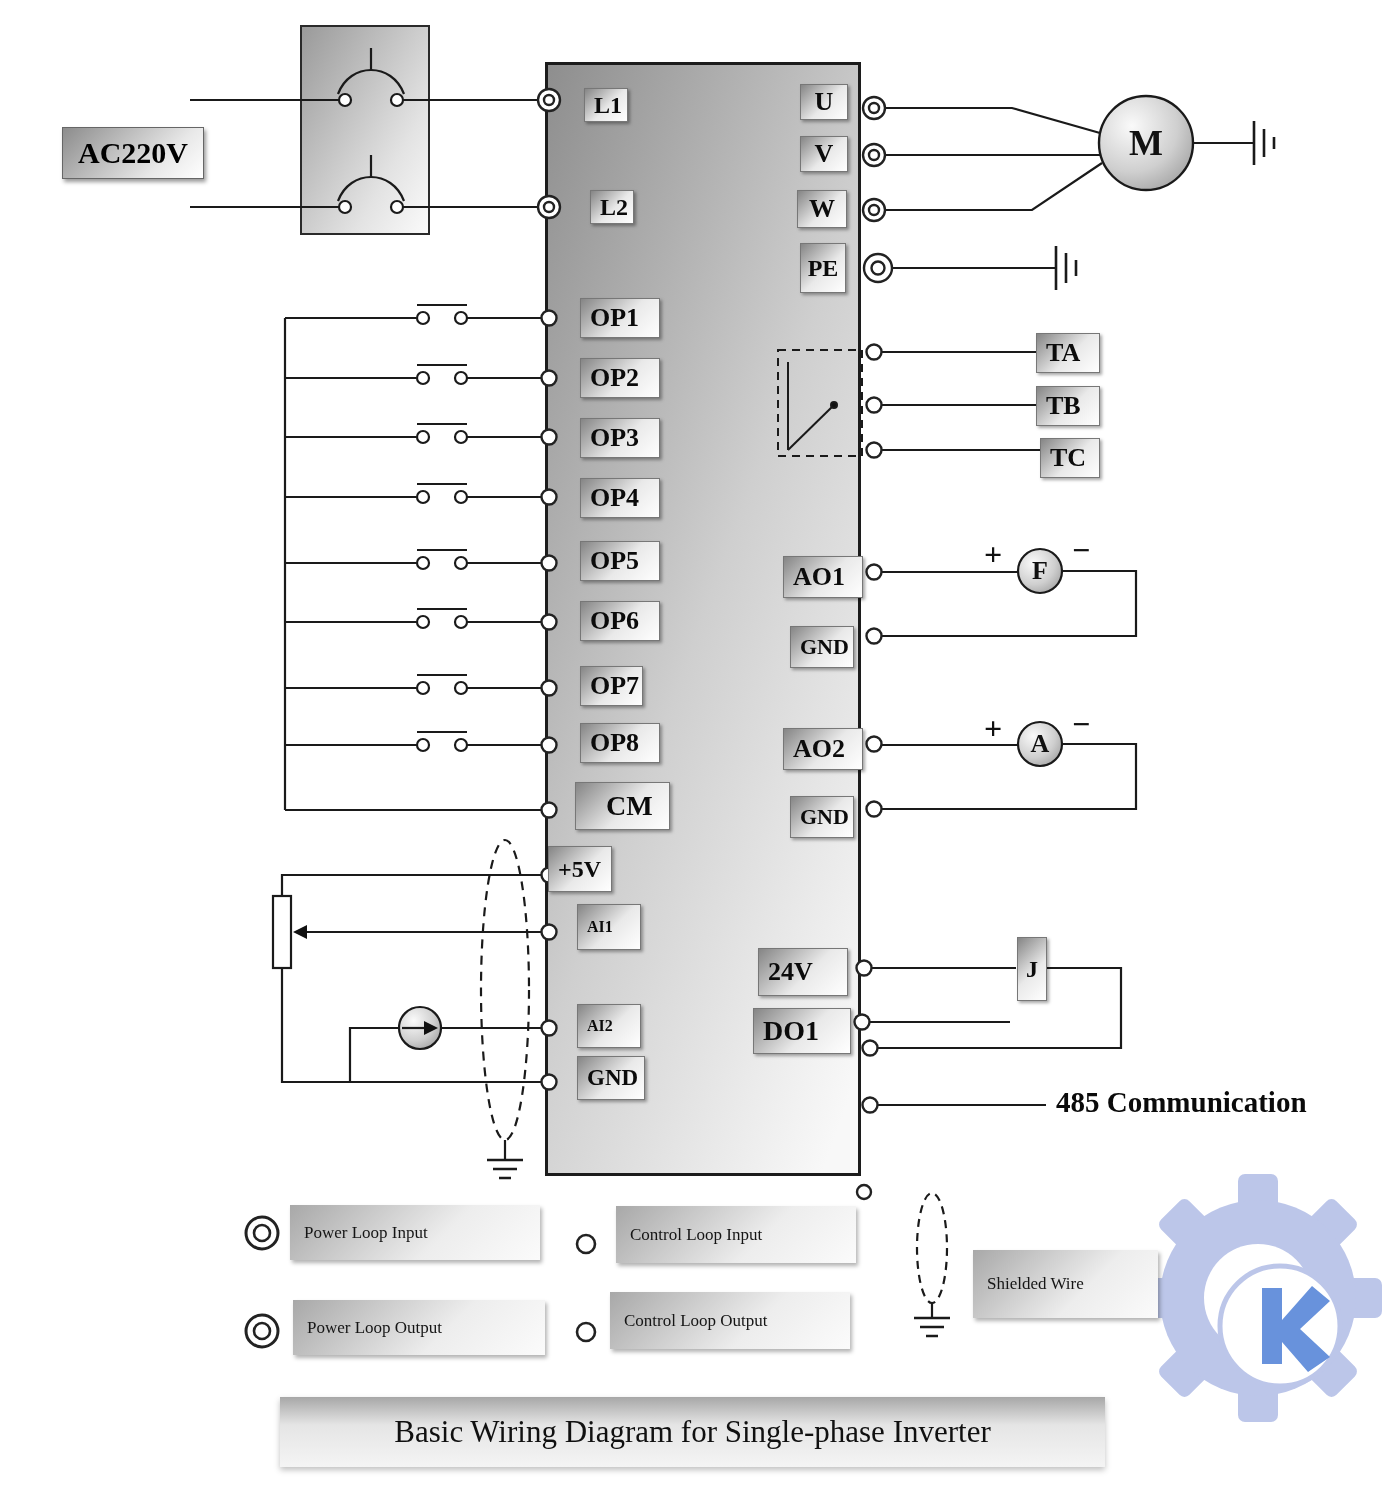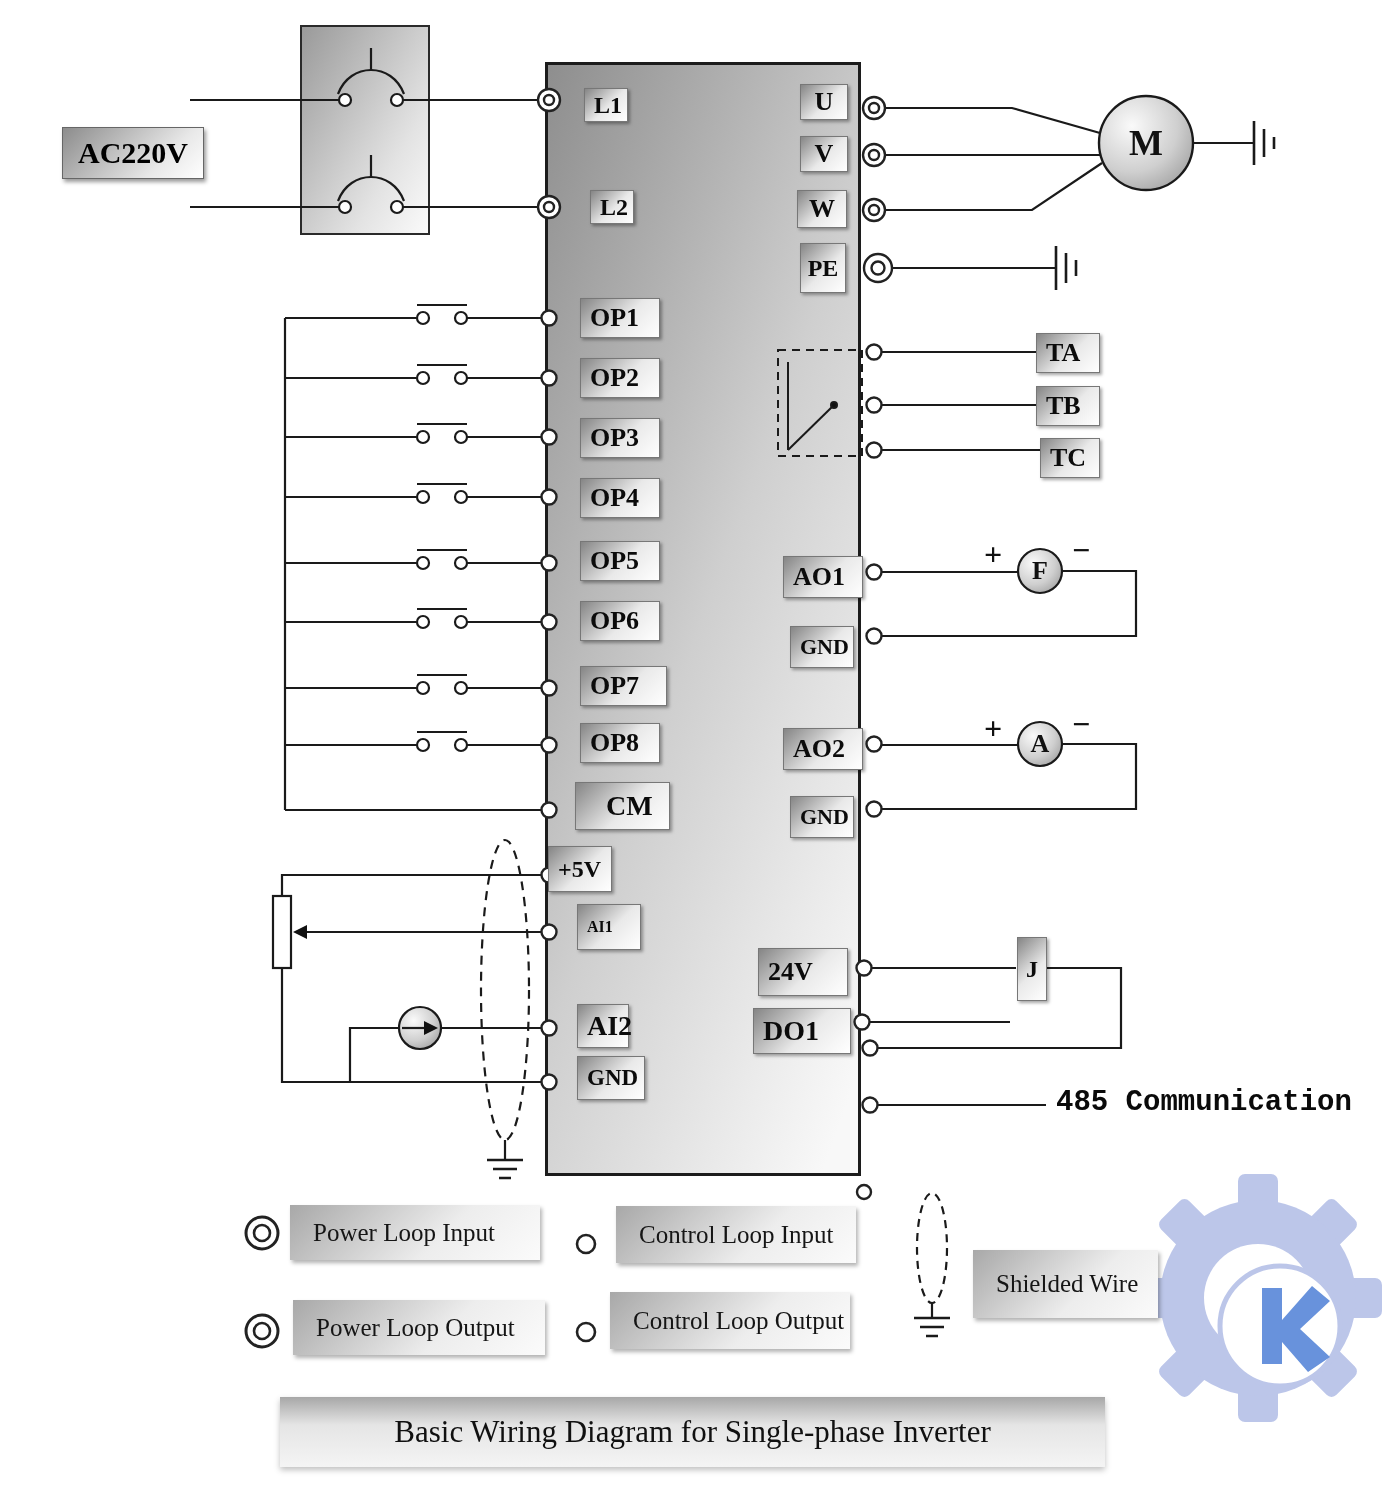--- a/index.html
+++ b/index.html
@@ -13,30 +13,30 @@
   .contactor-box{left:300px;top:25px;width:130px;height:210px;
     background:linear-gradient(120deg,#9a9a9a,#e3e3e3 70%,#fafafa);
     border:2px solid #2a2a2a}
   svg.wires{left:0;top:0;width:1400px;height:1500px}
   .chip{display:flex;align-items:center;padding-left:9px;font-weight:bold;font-size:26px;color:#0b0b0b;
     background:linear-gradient(135deg,#858585,#e9e9e9 55%,#fff);
     border:1px solid #777;box-shadow:2px 2px 3px rgba(0,0,0,.35)}
   .chip.center{justify-content:center;padding-left:0}
   .dev{display:flex;align-items:center;justify-content:center;font-weight:bold;color:#111}
   .sign{font-size:32px;font-weight:bold;color:#111}
-  .bar{display:flex;align-items:center;padding-left:23px;font-size:25px;color:#151515;
+  .bar{display:flex;align-items:center;padding-left:14px;font-size:17px;color:#151515;
     background:linear-gradient(135deg,#a8a8a8,#ededed 60%,#fbfbfb);
     box-shadow:2px 3px 4px rgba(0,0,0,.3)}
   .srcbox{display:flex;align-items:center;justify-content:center;font-weight:bold;font-size:30px;color:#000;
     background:linear-gradient(135deg,#8c8c8c,#e8e8e8 70%,#fff);
     border:1px solid #666;box-shadow:2px 3px 4px rgba(0,0,0,.4)}
   .title-bar{display:flex;align-items:center;justify-content:center;font-size:31px;color:#101010;
     background:linear-gradient(180deg,#a7a7a7,#e5e5e5 40%,#f4f4f4);
     box-shadow:0 3px 6px rgba(0,0,0,.25)}
-  .comm{font-family:Liberation Mono, monospace;font-weight:bold;font-size:29px;color:#0a0a0a;white-space:nowrap}
+  .comm{font-family:Liberation Serif, serif;font-weight:bold;font-size:29px;color:#0a0a0a;white-space:nowrap}
 </style>
 </head>
 <body>
 
 <div class="stage">
 
   <div class="abs main-box"></div>
   <div class="abs contactor-box"></div>
 
   <svg class="abs wires" viewBox="0 0 1400 1500">
@@ -240,26 +240,26 @@
   <div class="abs srcbox" style="left:62px;top:127px;width:142px;height:52px">AC220V</div>
 
   <div class="abs chip" style="left:584px;top:88px;width:44px;height:34px;font-size:24px">L1</div>
   <div class="abs chip" style="left:590px;top:190px;width:44px;height:34px;font-size:24px">L2</div>
   <div class="abs chip" style="left:580px;top:298px;width:80px;height:40px">OP1</div>
   <div class="abs chip" style="left:580px;top:358px;width:80px;height:40px">OP2</div>
   <div class="abs chip" style="left:580px;top:418px;width:80px;height:40px">OP3</div>
   <div class="abs chip" style="left:580px;top:478px;width:80px;height:40px">OP4</div>
   <div class="abs chip" style="left:580px;top:541px;width:80px;height:40px">OP5</div>
   <div class="abs chip" style="left:580px;top:601px;width:80px;height:40px">OP6</div>
-  <div class="abs chip" style="left:580px;top:666px;width:87px;height:40px">OP7</div>
+  <div class="abs chip" style="left:580px;top:666px;width:63px;height:40px">OP7</div>
   <div class="abs chip" style="left:580px;top:723px;width:80px;height:40px">OP8</div>
   <div class="abs chip" style="left:575px;top:782px;width:95px;height:48px;font-size:28px;padding-left:30px">CM</div>
   <div class="abs chip" style="left:548px;top:846px;width:64px;height:46px;font-size:24px">+5V</div>
   <div class="abs chip" style="left:577px;top:904px;width:64px;height:46px;font-size:16px">AI1</div>
-  <div class="abs chip" style="left:577px;top:1004px;width:52px;height:44px;font-size:28px">AI2</div>
+  <div class="abs chip" style="left:577px;top:1004px;width:64px;height:44px;font-size:16px">AI2</div>
   <div class="abs chip" style="left:577px;top:1056px;width:68px;height:44px;font-size:23px">GND</div>
 
   <div class="abs chip center" style="left:800px;top:84px;width:48px;height:36px">U</div>
   <div class="abs chip center" style="left:800px;top:136px;width:48px;height:36px">V</div>
   <div class="abs chip center" style="left:797px;top:190px;width:50px;height:38px">W</div>
   <div class="abs chip center" style="left:800px;top:243px;width:46px;height:50px;font-size:24px">PE</div>
   <div class="abs chip" style="left:783px;top:556px;width:80px;height:42px">AO1</div>
   <div class="abs chip" style="left:790px;top:626px;width:64px;height:42px;font-size:22px">GND</div>
   <div class="abs chip" style="left:783px;top:728px;width:80px;height:42px">AO2</div>
   <div class="abs chip" style="left:790px;top:796px;width:64px;height:42px;font-size:22px">GND</div>

